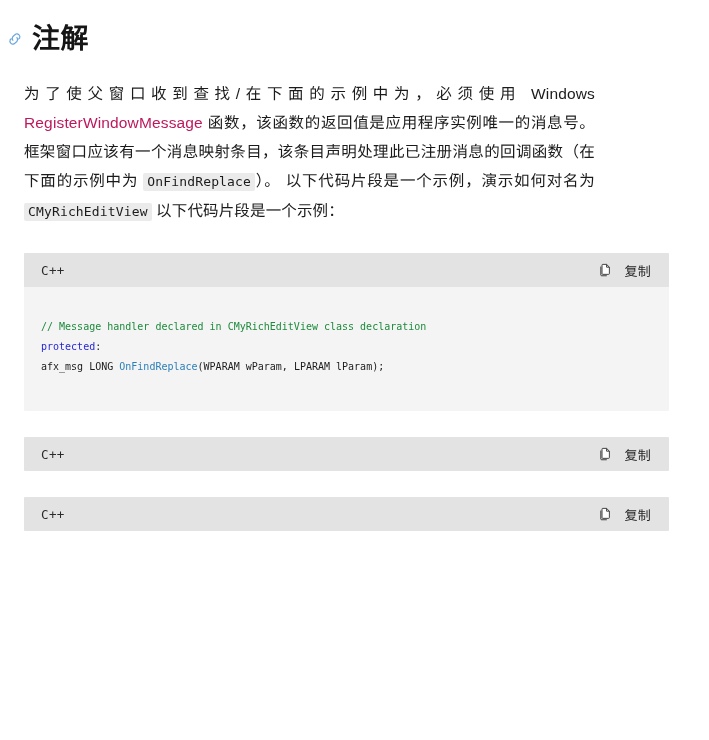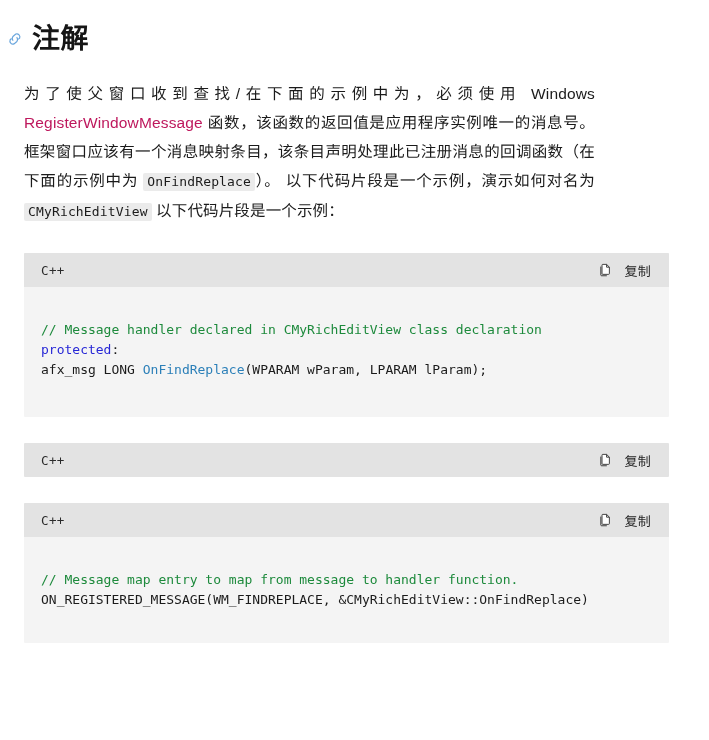--- a/index.html
+++ b/index.html
@@ -117,21 +117,21 @@
     color: #1f1f1f;
     font-family: "DejaVu Sans", "Liberation Sans", sans-serif;
     font-size: 13px;
   }
   .copy-icon { width: 14px; height: 15px; display: block; }
   .copy-label { line-height: 1; letter-spacing: 0.3px; }
 
   .code-body {
     padding: 20px 18px 20px 17px;
     font-family: "DejaVu Sans Mono", "Liberation Mono", monospace;
-    font-size: 13px;
+    font-size: 10px;
     line-height: 20px;
     color: #1b1b1b;
     white-space: pre;
     overflow: hidden;
   }
   .code-body.tall { padding-bottom: 24px; }
 
   .tok-comment { color: #1d8a3c; }
   .tok-keyword { color: #2727d6; }
   .tok-fn      { color: #2b7fb8; }
@@ -197,18 +197,16 @@
             <span>
               <svg class="copy-icon" viewBox="0 0 16 17" xmlns="http://www.w3.org/2000/svg">
                 <path d="M5.5 1.5h4.3l3.2 3.2v7.3a.9.9 0 0 1-.9.9H5.5a.9.9 0 0 1-.9-.9V2.4a.9.9 0 0 1 .9-.9z" fill="#ffffff" stroke="#2b2b2b" stroke-width="1"></path>
                 <path d="M9.8 1.6v3.1h3.1" fill="none" stroke="#2b2b2b" stroke-width="1"></path>
                 <path d="M3.2 4.0v9.6a.9.9 0 0 0 .9.9h6.0" fill="none" stroke="#2b2b2b" stroke-width="1"></path>
               </svg>
             </span>
             <span class="copy-label">复制</span>
           </button>
         </div>
-        <pre class="code-body"><span class="tok-comment">// Message map entry to map from message to handler function.</span>
-<span class="tok-plain">ON_REGISTERED_MESSAGE(WM_FINDREPLACE, &amp;CMyRichEditView::OnFindReplace)</span></pre>
       </div>
     </div>
 
 </div>
 
 </body></html>

